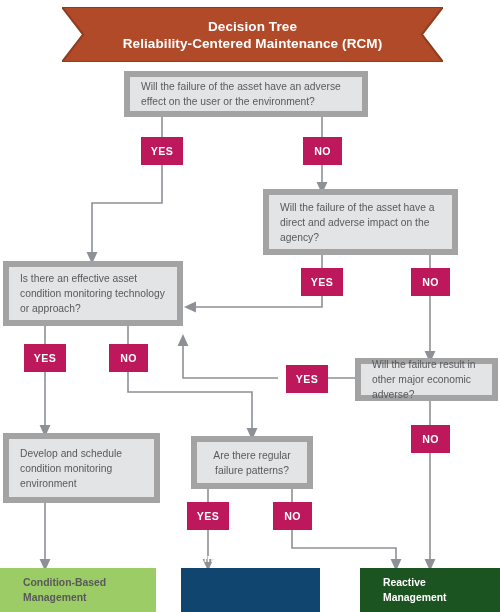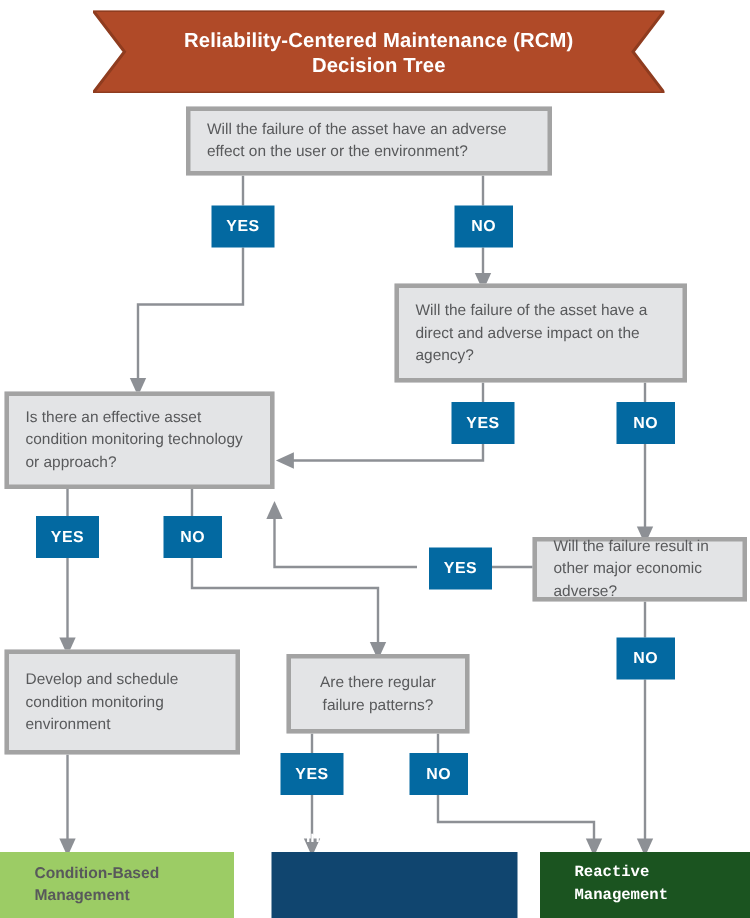--- a/index.html
+++ b/index.html
@@ -50,36 +50,36 @@
     line-height: 17px;
     letter-spacing: 0.1px;
     text-align: center;
   }
 
   
   .node {
     position: absolute;
     box-sizing: border-box;
     background: #e3e4e6;
-    border: 3px solid #a3a3a3;
+    border: 6px solid #a3a3a3;
     color: #58595b;
     font-size: 10.3px;
     line-height: 15px;
     padding: 9px 11px;
     display: flex;
     flex-direction: column;
     justify-content: center;
   }
   .node.center { text-align: center; align-items: flex-end; }
 
   
   .chip {
     position: absolute;
     box-sizing: border-box;
-    background: #0369a1;
+    background: #be185d;
     color: #ffffff;
     font-size: 10.6px;
     font-weight: bold;
     letter-spacing: 0.4px;
     display: flex;
     align-items: center;
     justify-content: center;
   }
 
   
@@ -151,22 +151,22 @@
 
       <path d="M45,503 L45,565" marker-end="url(#arrow)"></path>
     </g>
   </svg>
 
   <div class="banner-wrap">
     <svg class="banner-svg" width="381" height="55" viewBox="0 0 381 55" xmlns="http://www.w3.org/2000/svg">
       <path d="M0,0 L381,0 L360,27.5 L381,55 L0,55 L21,27.5 Z" fill="#b04a28" stroke="#8f3c1f" stroke-width="2"></path>
     </svg>
     <div class="banner-text">
+      <span>Decision Tree</span>
       <span>Reliability-Centered Maintenance (RCM)</span>
-      <span>Decision Tree</span>
     </div>
   </div>
 
   <div class="node" style="left:124px; top:71px; width:244px; height:46px;">
     <span>Will the failure of the asset have an adverse effect on the user or the environment?</span>
   </div>
 
   <div class="chip" style="left:141px; top:137px; width:42px; height:28px;">
     <span>YES</span>
   </div>
@@ -220,23 +220,23 @@
   </div>
   <div class="chip" style="left:273px; top:502px; width:39px; height:28px;">
     <span>NO</span>
   </div>
 
   <div class="outcome outcome-green" style="left:0px; top:568px; width:156px; height:44px;">
     <span>Condition-Based</span>
     <span>Management</span>
   </div>
 
-  <div class="outcome outcome-blue" style="left:181px; top:568px; width:164px; height:44px;gap:48px;">
+  <div class="outcome outcome-blue" style="left:181px; top:568px; width:139px; height:44px;gap:48px;">
     <span>Interval-Based</span>
     <span>Management</span>
   </div>
 
-  <div class="outcome outcome-dgreen" style="left:360px; top:568px; width:140px; height:44px;font-family:Liberation Mono, monospace;">
+  <div class="outcome outcome-dgreen" style="left:360px; top:568px; width:140px; height:44px;">
     <span>Reactive</span>
     <span>Management</span>
   </div>
 
 </div>
 
 </body></html>

